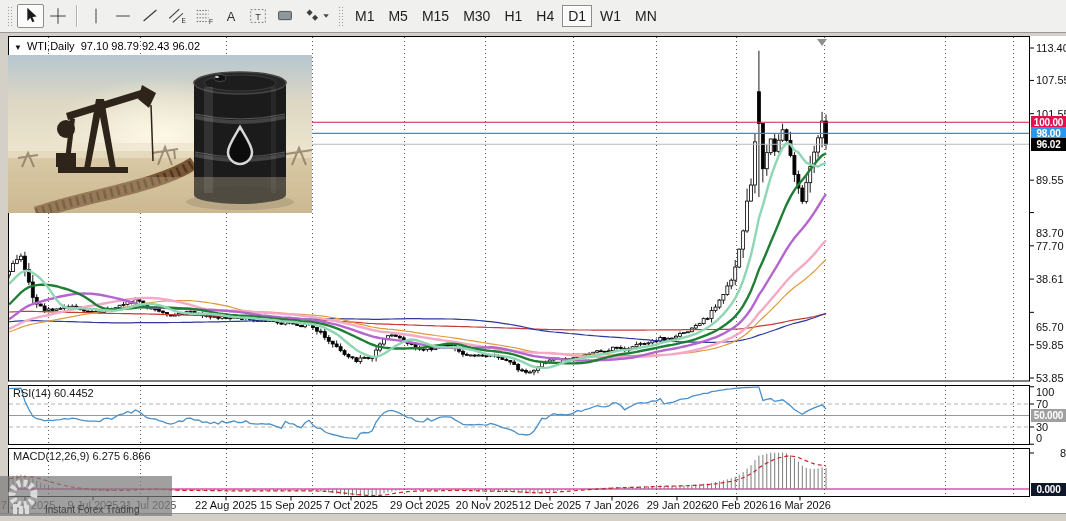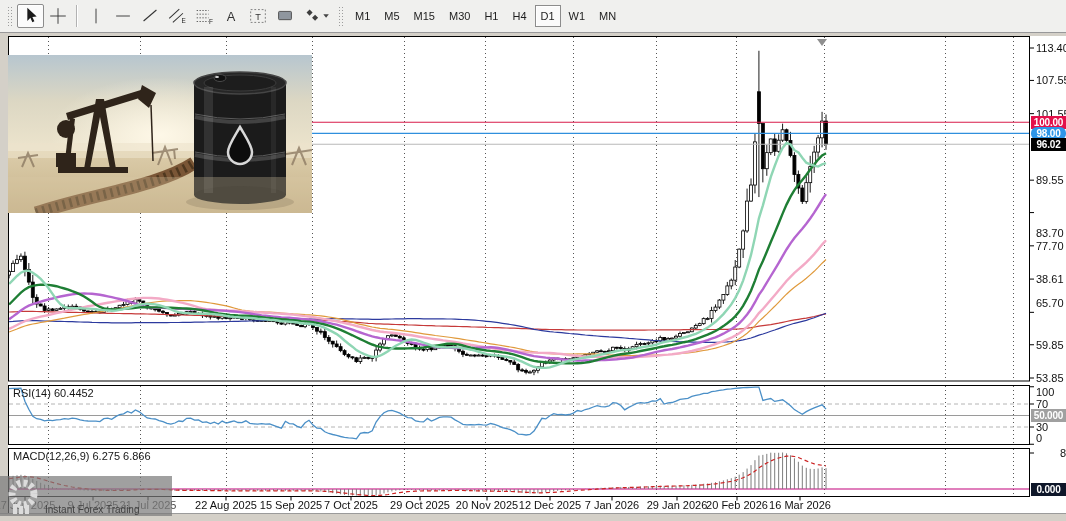--- a/index.html
+++ b/index.html
@@ -4,21 +4,21 @@
 <style>
 *{margin:0;padding:0;box-sizing:border-box}
 html,body{background:#d4d0c8}
 #app{position:relative;width:1066px;height:521px;background:#d4d0c8;font-family:"Liberation Sans",sans-serif;overflow:hidden}
 #toolbar{position:absolute;left:0;top:0;width:1066px;height:33px;background:#f0f0ee;border-bottom:1px solid #98989a;display:flex;align-items:center;padding:2px 3px;z-index:30}
 .grip{width:6px;height:22px;margin:0 4px;background-image:radial-gradient(#9d9d9d 34%,rgba(0,0,0,0) 40%);background-size:3px 3px;background-position:0 1px}
 .tb-btn{width:27px;height:24px;display:flex;align-items:center;justify-content:center;border:1px solid rgba(0,0,0,0);border-radius:2px;cursor:default}
 .tb-btn.wide{width:36px}
 .tb-btn.sel{border:1px solid #8c8c8c;background:#fbfbfb;box-shadow:inset 1px 1px 0 #fff}
 .tb-sep{width:1px;height:22px;background:#b2b2b2;margin:0 5px;box-shadow:1px 0 0 #fff}
-.tf-btn{min-width:25px;padding:0 5px;height:22px;font-size:11px;color:#1d1d1d;display:flex;align-items:center;justify-content:center;border:1px solid rgba(0,0,0,0);margin:0 1px}
+.tf-btn{min-width:25px;padding:0 5px;height:22px;font-size:14px;color:#1d1d1d;display:flex;align-items:center;justify-content:center;border:1px solid rgba(0,0,0,0);margin:0 1px}
 .tf-btn.sel{border:1px solid #8c8c8c;background:#fafafa;box-shadow:inset 1px 1px 0 #fff}
 #white-bg{position:absolute;left:8px;top:36px;width:1058px;height:477px;background:#fff;z-index:1}
 #plot{position:absolute;left:0;top:0;z-index:2}
 #photo{position:absolute;left:8px;top:55px;width:304px;height:158px;z-index:3;overflow:hidden}
 #hud{position:absolute;left:0;top:0;width:1066px;height:521px;z-index:4;pointer-events:none}
 .yt{position:absolute;left:1036px;font-size:11px;color:#101010;transform:translateY(-6px);white-space:nowrap}
 .xt{position:absolute;top:499px;font-size:11px;color:#101010;transform:translateX(-50%);white-space:nowrap}
 .xt.ghost{color:#2a2a2a;opacity:.85}
 .tag{position:absolute;left:1031px;width:35px;height:13px;color:#fff;font-size:10px;line-height:13px;text-align:center;font-weight:bold;letter-spacing:-.2px}
 #title-row{position:absolute;left:14px;top:40px;font-size:11px;color:#000;z-index:4;white-space:nowrap}
@@ -912,21 +912,21 @@
   </div>
 
   <div id="hud">
       <div class="yt" style="top: 48px;">113.40</div>
       <div class="yt" style="top: 80.4181px;">107.55</div>
       <div class="yt" style="top: 113.668px;">101.55</div>
       <div class="yt" style="top: 180.166px;">89.55</div>
       <div class="yt" style="top: 203px; margin-top: 30px;">83.70</div>
       <div class="yt" style="top: 245.834px;">77.70</div>
       <div class="yt" style="top: 279.083px;">38.61</div>
-      <div class="yt" style="top: 303px; text-align: center;">65.70</div>
+      <div class="yt" style="top: 327px; text-align: center;">65.70</div>
       <div class="yt" style="top: 344.751px;">59.85</div>
       <div class="yt" style="top: 378px;">53.85</div>
       <div class="yt" style="top: 392px;">100</div>
       <div class="yt" style="top: 404px;">70</div>
       <div class="yt" style="top: 427px;">30</div>
       <div class="yt" style="top: 438px;">0</div>
       <div class="yt" style="top: 453px; padding-left: 24px;">8.973</div>
       <div class="xt" style="left: 226px;">22 Aug 2025</div>
       <div class="xt" style="left: 291px;">15 Sep 2025</div>
       <div class="xt" style="left: 351px;">7 Oct 2025</div>
@@ -934,26 +934,29 @@
       <div class="xt" style="left: 487px;">20 Nov 2025</div>
       <div class="xt" style="left: 550px;">12 Dec 2025</div>
       <div class="xt" style="left: 612px;">7 Jan 2026</div>
       <div class="xt" style="left: 677px;">29 Jan 2026</div>
       <div class="xt" style="left: 737px;">20 Feb 2026</div>
       <div class="xt" style="left: 800px;">16 Mar 2026</div>
       <div class="xt ghost" style="left: 25px;">17 Jun 2025</div>
       <div class="xt ghost" style="left: 93px;">9 Jul 2025</div>
       <div class="xt ghost" style="left: 148px; text-align: right;">21 Jul 2025</div>
       <div class="tag" style="top: 115.757px; background: rgb(227, 16, 74);">100.00</div>
-      <div class="tag" style="top: 126.84px; background: rgb(46, 150, 232); border-radius: 6px;">98.00</div>
+      <div class="tag" style="top: 126.84px; background: rgb(46, 150, 232);">98.00</div>
       <div class="tag" style="top: 137.812px; background: rgb(0, 0, 0);">96.02</div>
       <div class="tag" style="top: 409px; background: rgb(160, 160, 160);">50.000</div>
       <div class="tag" style="top: 482.5px; background: #0f172a;">0.000</div>
     </div>
 
+  <div id="title-row">
+    <span class="dd">▼</span><span>WTI,Daily</span>&nbsp;&nbsp;<span>97.10 98.79 92.43 96.02</span>
+  </div>
 
   <div class="panel-label" style="left:13px;top:387px">
     <span>RSI(14)</span>&nbsp;<span>60.4452</span>
   </div>
   <div class="panel-label" style="left:13px;top:450px">
     <span>MACD(12,26,9)</span>&nbsp;<span>6.275 6.866</span>
   </div>
 
   <div id="shift-marker"></div>
 

